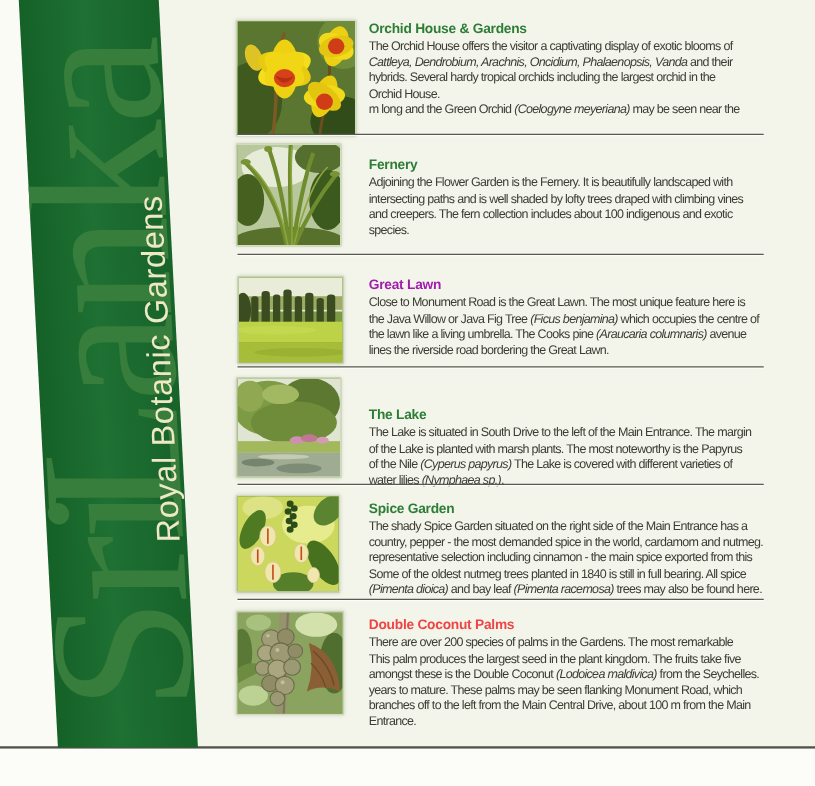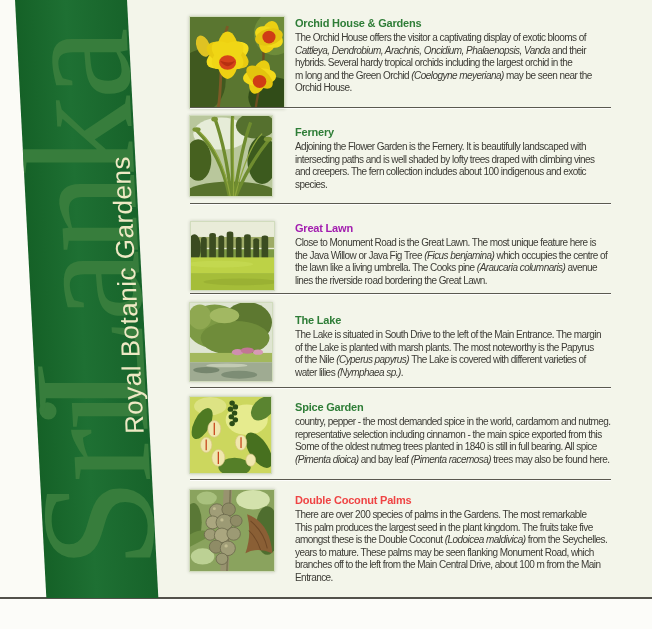--- a/index.html
+++ b/index.html
@@ -105,22 +105,22 @@
     <ellipse cy="6" rx="9" ry="9" fill="#d03c15"></ellipse>
   </g>
 </svg>
       </div>
     <div class="section-text" style="top: 15px;">
       <h3 class="section-heading" style="color: rgb(46, 125, 55);">Orchid House &amp; Gardens</h3>
       <div class="section-body">
           <div class="body-line"><span>The Orchid House offers the visitor a captivating display of exotic blooms of</span></div>
           <div class="body-line"><i>Cattleya, Dendrobium, Arachnis, Oncidium, Phalaenopsis, Vanda</i><span> and their</span></div>
           <div class="body-line"><span>hybrids. Several hardy tropical orchids including the largest orchid in the</span></div>
+          <div class="body-line"><span>Orchid House.</span></div>
           <div class="body-line"><span>m long and the Green Orchid </span><i>(Coelogyne meyeriana)</i><span> may be seen near the</span></div>
-          <div class="body-line"><span>Orchid House.</span></div>
         </div>
     </div>
   </div>
 <div class="divider" style="top: 107px;"></div>
   <div class="section">
     <div class="photo-frame photo-slot" style="left: 189px; top: 115px; width: 82px; height: 80px;">
         <svg viewBox="0 0 100 100" preserveAspectRatio="none">
   <rect width="100" height="100" fill="#b9c79c"></rect>
   <ellipse cx="38" cy="22" rx="34" ry="20" fill="#e6ecd8"></ellipse>
   <ellipse cx="80" cy="12" rx="24" ry="16" fill="#55702e"></ellipse>
@@ -200,21 +200,21 @@
   <rect y="64" width="100" height="12" fill="#a3b85c"></rect>
   <ellipse cx="58" cy="63" rx="7" ry="4" fill="#cf8fae"></ellipse>
   <ellipse cx="70" cy="61" rx="8" ry="4" fill="#c27695"></ellipse>
   <ellipse cx="83" cy="63" rx="6" ry="3.5" fill="#d79ab5"></ellipse>
   <rect y="76" width="100" height="24" fill="#9fab92"></rect>
   <ellipse cx="20" cy="86" rx="16" ry="4" fill="#75856d"></ellipse>
   <ellipse cx="60" cy="92" rx="22" ry="5" fill="#7d8d75"></ellipse>
   <ellipse cx="45" cy="80" rx="25" ry="2.5" fill="#c3cbb4"></ellipse>
 </svg>
       </div>
-    <div class="section-text" style="top: 312px;">
+    <div class="section-text" style="top: 324px;">
       <h3 class="section-heading" style="color: rgb(46, 125, 55);">The Lake</h3>
       <div class="section-body">
           <div class="body-line"><span>The Lake is situated in South Drive to the left of the Main Entrance. The margin</span></div>
           <div class="body-line"><span>of the Lake is planted with marsh plants. The most noteworthy is the Papyrus</span></div>
           <div class="body-line"><span>of the Nile </span><i>(Cyperus papyrus)</i><span> The Lake is covered with different varieties of</span></div>
           <div class="body-line"><span>water lilies </span><i>(Nymphaea sp.)</i><span>.</span></div>
         </div>
     </div>
   </div>
 <div class="divider" style="top: 387px;"></div>
@@ -248,20 +248,21 @@
     <path d="M30 34 L30 50"></path>
             <path d="M20 56 L20 70"></path>
     <path d="M35 72 L35 88"></path>
             <path d="M63 53 L63 67"></path>
   </g>
 </svg>
       </div>
     <div class="section-text" style="top: 399px;">
       <h3 class="section-heading" style="color: rgb(46, 125, 55);">Spice Garden</h3>
       <div class="section-body">
+          <div class="body-line"><span>The shady Spice Garden situated on the right side of the Main Entrance has a</span></div>
           <div class="body-line"><span>country, pepper - the most demanded spice in the world, cardamom and nutmeg.</span></div>
           <div class="body-line"><span>representative selection including cinnamon - the main spice exported from this</span></div>
           <div class="body-line"><span>Some of the oldest nutmeg trees planted in 1840 is still in full bearing. All spice</span></div>
           <div class="body-line"><i>(Pimenta dioica)</i><span> and bay leaf </span><i>(Pimenta racemosa)</i><span> trees may also be found here.</span></div>
         </div>
     </div>
   </div>
 <div class="divider" style="top: 479px;"></div>
   <div class="section">
     <div class="photo-frame photo-slot" style="left: 189px; top: 489px; width: 84px; height: 81px;">

